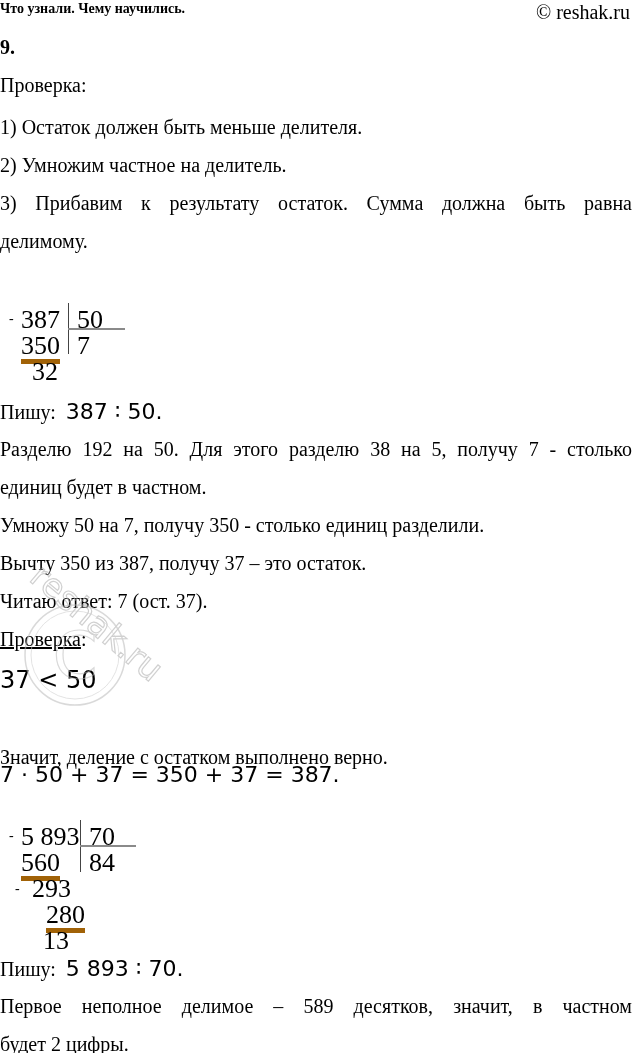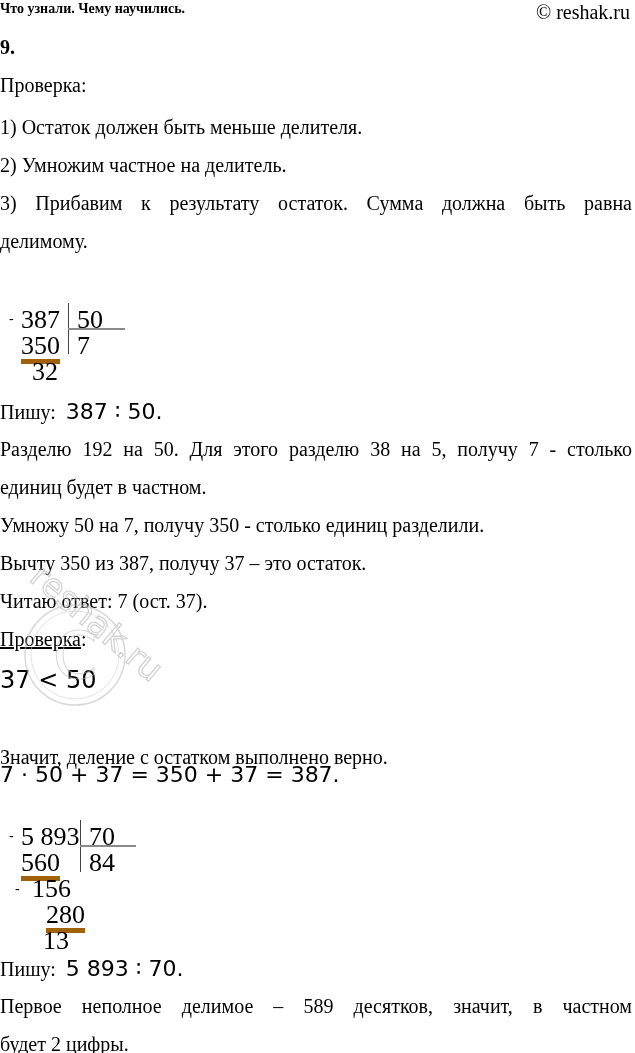--- a/index.html
+++ b/index.html
@@ -71,21 +71,21 @@
 
 <div class="ld" style="left:0; top:0;">
   <span class="minus" style="left:9px; top:829px;">-</span>
   <span class="num" style="left:21px; top:824px;">5 893</span>
   <span class="vline" style="left:80px; top:820px; height:52px;"></span>
   <span class="num" style="left:89px; top:824px;">70</span>
   <span class="hline" style="left:80px; top:845px; width:56px;"></span>
   <span class="num ul" style="left:21px; top:850px;">560</span>
   <span class="num" style="left:89px; top:850px;">84</span>
   <span class="minus" style="left:15px; top:882px;">-</span>
-  <span class="num" style="left:32px; top:876px;">156</span>
+  <span class="num" style="left:32px; top:876px;">293</span>
   <span class="num ul" style="left:32px; top:902px;margin-left:14px;">280</span>
   <span class="num" style="left:43px; top:928px;text-align:center;">13</span>
 </div>
 
 <div class="abs p" style="top:958px">
   <span>Пишу:</span>&nbsp;
   <span class="math">5 893 ∶ 70.</span>
 </div>
 <div class="abs p just" style="top:996px">Первое неполное делимое – 589 десятков, значит, в частном</div>
 <div class="abs p" style="top:1034px">будет 2 цифры.</div>

